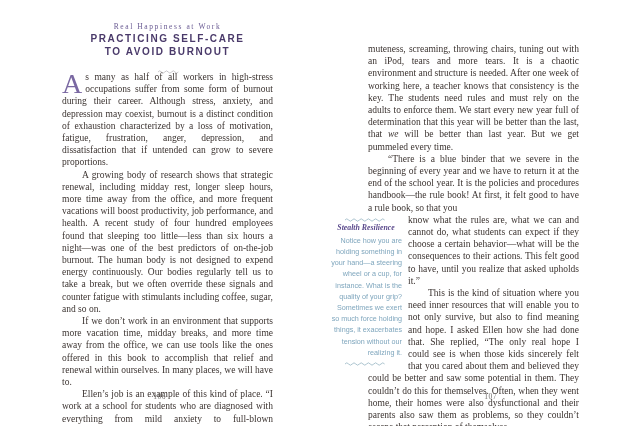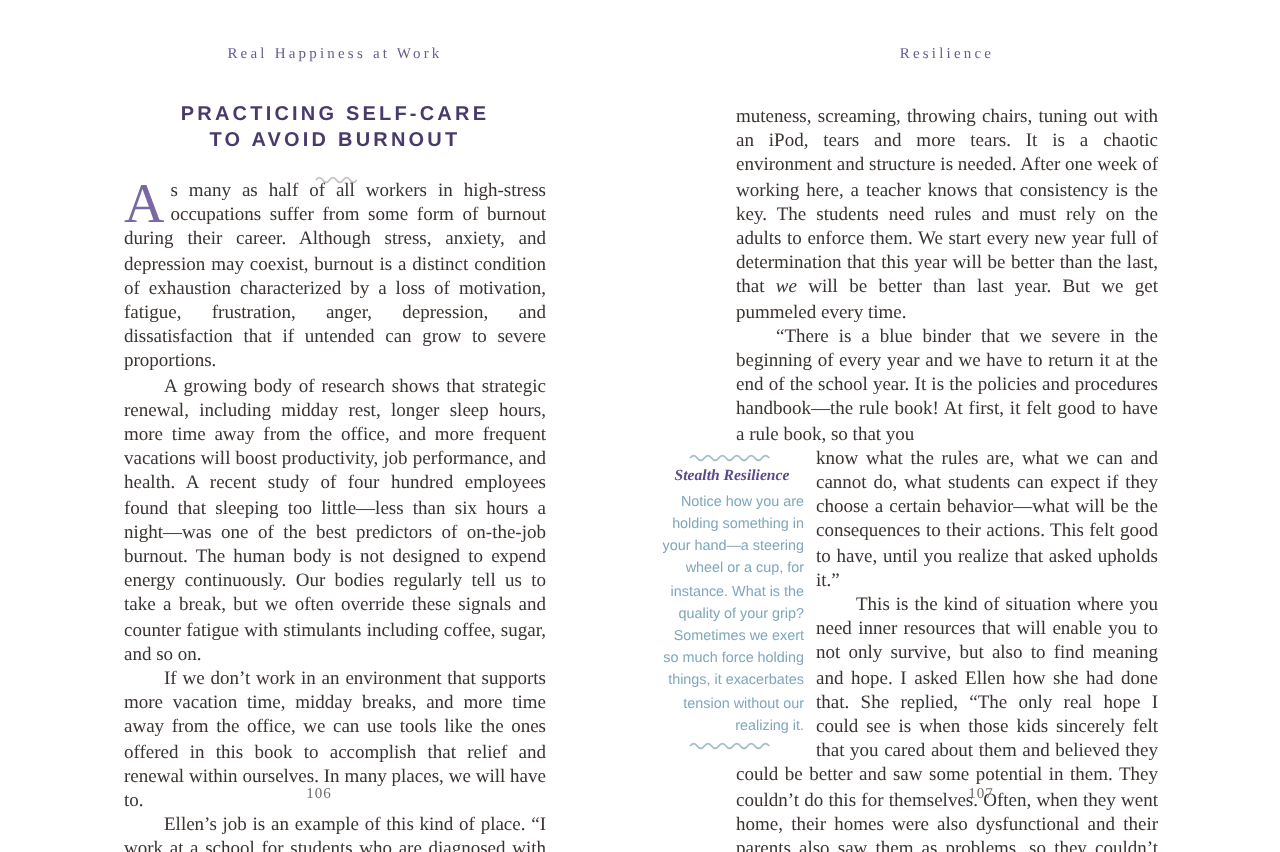--- a/index.html
+++ b/index.html
@@ -25,21 +25,20 @@
   .running-head{
     text-align:center;
     font-family:"Liberation Serif",serif;
     font-size:7.5px;
     letter-spacing:1.6px;
     color:var(--running-head-purple);
     height:10px;
   }
 
   .chapter-title{
-    margin-top:19px;
     text-align:center;
     font-family:"Liberation Sans",sans-serif;
     font-weight:bold;
     font-size:10px;
     letter-spacing:1.6px;
     line-height:13px;
     color:var(--title-purple);
   }
   .title-ornament{display:block;text-align:center;margin:3px auto 0;color:var(--ornament-gray);height:7px;}
 
@@ -128,21 +127,20 @@
 
     <div class="body-copy">
       <p><span class="drop-cap">A</span><span>s many as half of all workers in high-stress occupations suffer from some form of burnout during their career. Although stress, anxiety, and depression may coexist, burnout is a distinct condition of exhaustion characterized by a loss of motivation, fatigue, frustration, anger, depression, and dissatisfaction that if untended can grow to severe proportions.</span></p>
       <p class="indent">A growing body of research shows that strategic renewal, including midday rest, longer sleep hours, more time away from the office, and more frequent vacations will boost productivity, job performance, and health. A recent study of four hundred employees found that sleeping too little—less than six hours a night—was one of the best predictors of on-the-job burnout. The human body is not designed to expend energy continuously. Our bodies regularly tell us to take a break, but we often override these signals and counter fatigue with stimulants including coffee, sugar, and so on.</p>
       <p class="indent">If we don’t work in an environment that supports more vacation time, midday breaks, and more time away from the office, we can use tools like the ones offered in this book to accomplish that relief and renewal within ourselves. In many places, we will have to.</p>
       <p class="indent">Ellen’s job is an example of this kind of place. “I work at a school for students who are diagnosed with everything from mild anxiety to full-blown schizophrenia. I am often in a classroom full of emotional expressions including anger, anxiety,</p>
     </div>
   </div>
 
   <div class="page page-right">
-    <div class="running-head">Resilience</div>
 
     <div class="body-copy">
       <p><span>muteness, screaming, throwing chairs, tuning out with an iPod, tears and more tears. It is a chaotic environment and structure is needed. After one week of working here, a teacher knows that consistency is the key. The students need rules and must rely on the adults to enforce them. We start every new year full of determination that this year will be better than the last, that </span><span class="em">we</span><span> will be better than last year. But we get pummeled every time.</span></p>
 
       <p class="indent"><span>“There is a blue binder that we severe in the beginning of every year and we have to return it at the end of the school year. It is the policies and procedures handbook—the rule book! At first, it felt good to have a rule book, so that you </span></p><aside class="stealth-note">
           <span class="stealth-squiggle"><svg width="44" height="6" viewBox="0 0 44 6" aria-hidden="true">
               <path d="M1 3 q1.8 -2.4 3.6 0 t3.6 0 t3.6 0 t3.6 0 t3.6 0 t3.6 0 t3.6 0 t3.6 0 t3.6 0 t3.6 0 t3.6 0" fill="none" stroke="currentColor" stroke-width="0.9"></path>
             </svg></span>
           <h4 class="stealth-heading">Stealth Resilience</h4>
           <p class="stealth-body">Notice how you are holding something in your hand—a steering wheel or a cup, for instance. What is the quality of your grip? Sometimes we exert so much force holding things, it exacerbates tension without our realizing it.</p>

